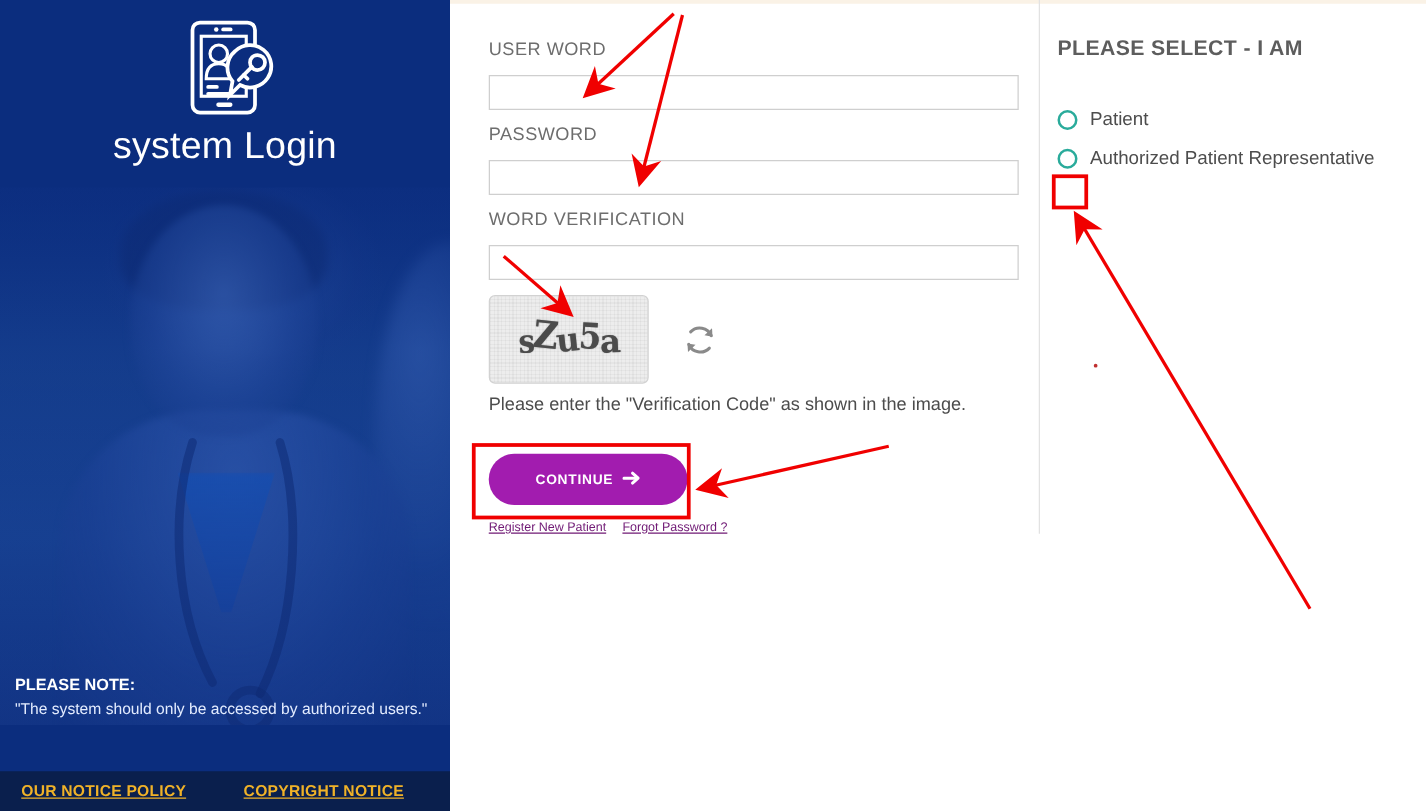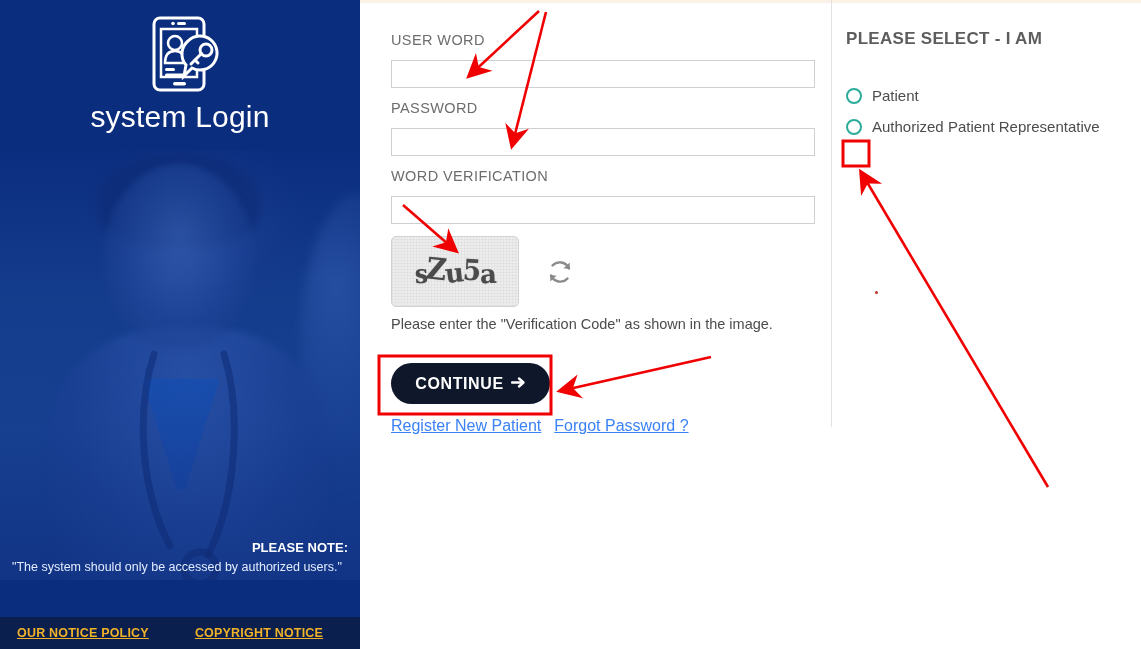--- a/index.html
+++ b/index.html
@@ -116,21 +116,20 @@
     position: absolute;
     left: 12px; top: 540px;
     width: 336px;
     color: #eef3ff;
   }
   .note-title {
     font-size: 13px;
     font-weight: bold;
     color: #ffffff;
     margin-bottom: 3px;
-    text-align: right;
   }
   .note-text {
     font-size: 12.5px;
     line-height: 1.55;
     color: #e3ecff;
   }
   .left-footer {
     position: absolute;
     left: 0; bottom: 0;
     width: 360px; height: 32px;
@@ -222,43 +221,43 @@
     left: 0; top: 313px;
     width: 400px;
     color: #4c4c4c;
     font-size: 14.5px;
     line-height: 1.55;
   }
   .continue-btn {
     position: absolute;
     left: 0; top: 363px;
     width: 159px; height: 41px;
-    background: #0f172a;
+    background: #a21caf;
     color: #ffffff;
     border: none;
     border-radius: 21px;
     font-family: "Liberation Sans", sans-serif;
-    font-size: 16px;
+    font-size: 11px;
     font-weight: bold;
     letter-spacing: 0.6px;
     cursor: pointer;
     display: flex;
     align-items: center;
     justify-content: center;
     gap: 7px;
   }
   .link-row {
     position: absolute;
     left: 0; top: 417px;
     display: flex;
     gap: 13px;
   }
   .link-row a {
-    color: #3b82f6;
-    font-size: 16px;
+    color: #701a75;
+    font-size: 10px;
     text-decoration: underline;
   }
 
   
   .v-divider {
     position: absolute;
     left: 831px; top: 0;
     width: 1px; height: 427px;
     background: #e2e2e2;
   }

